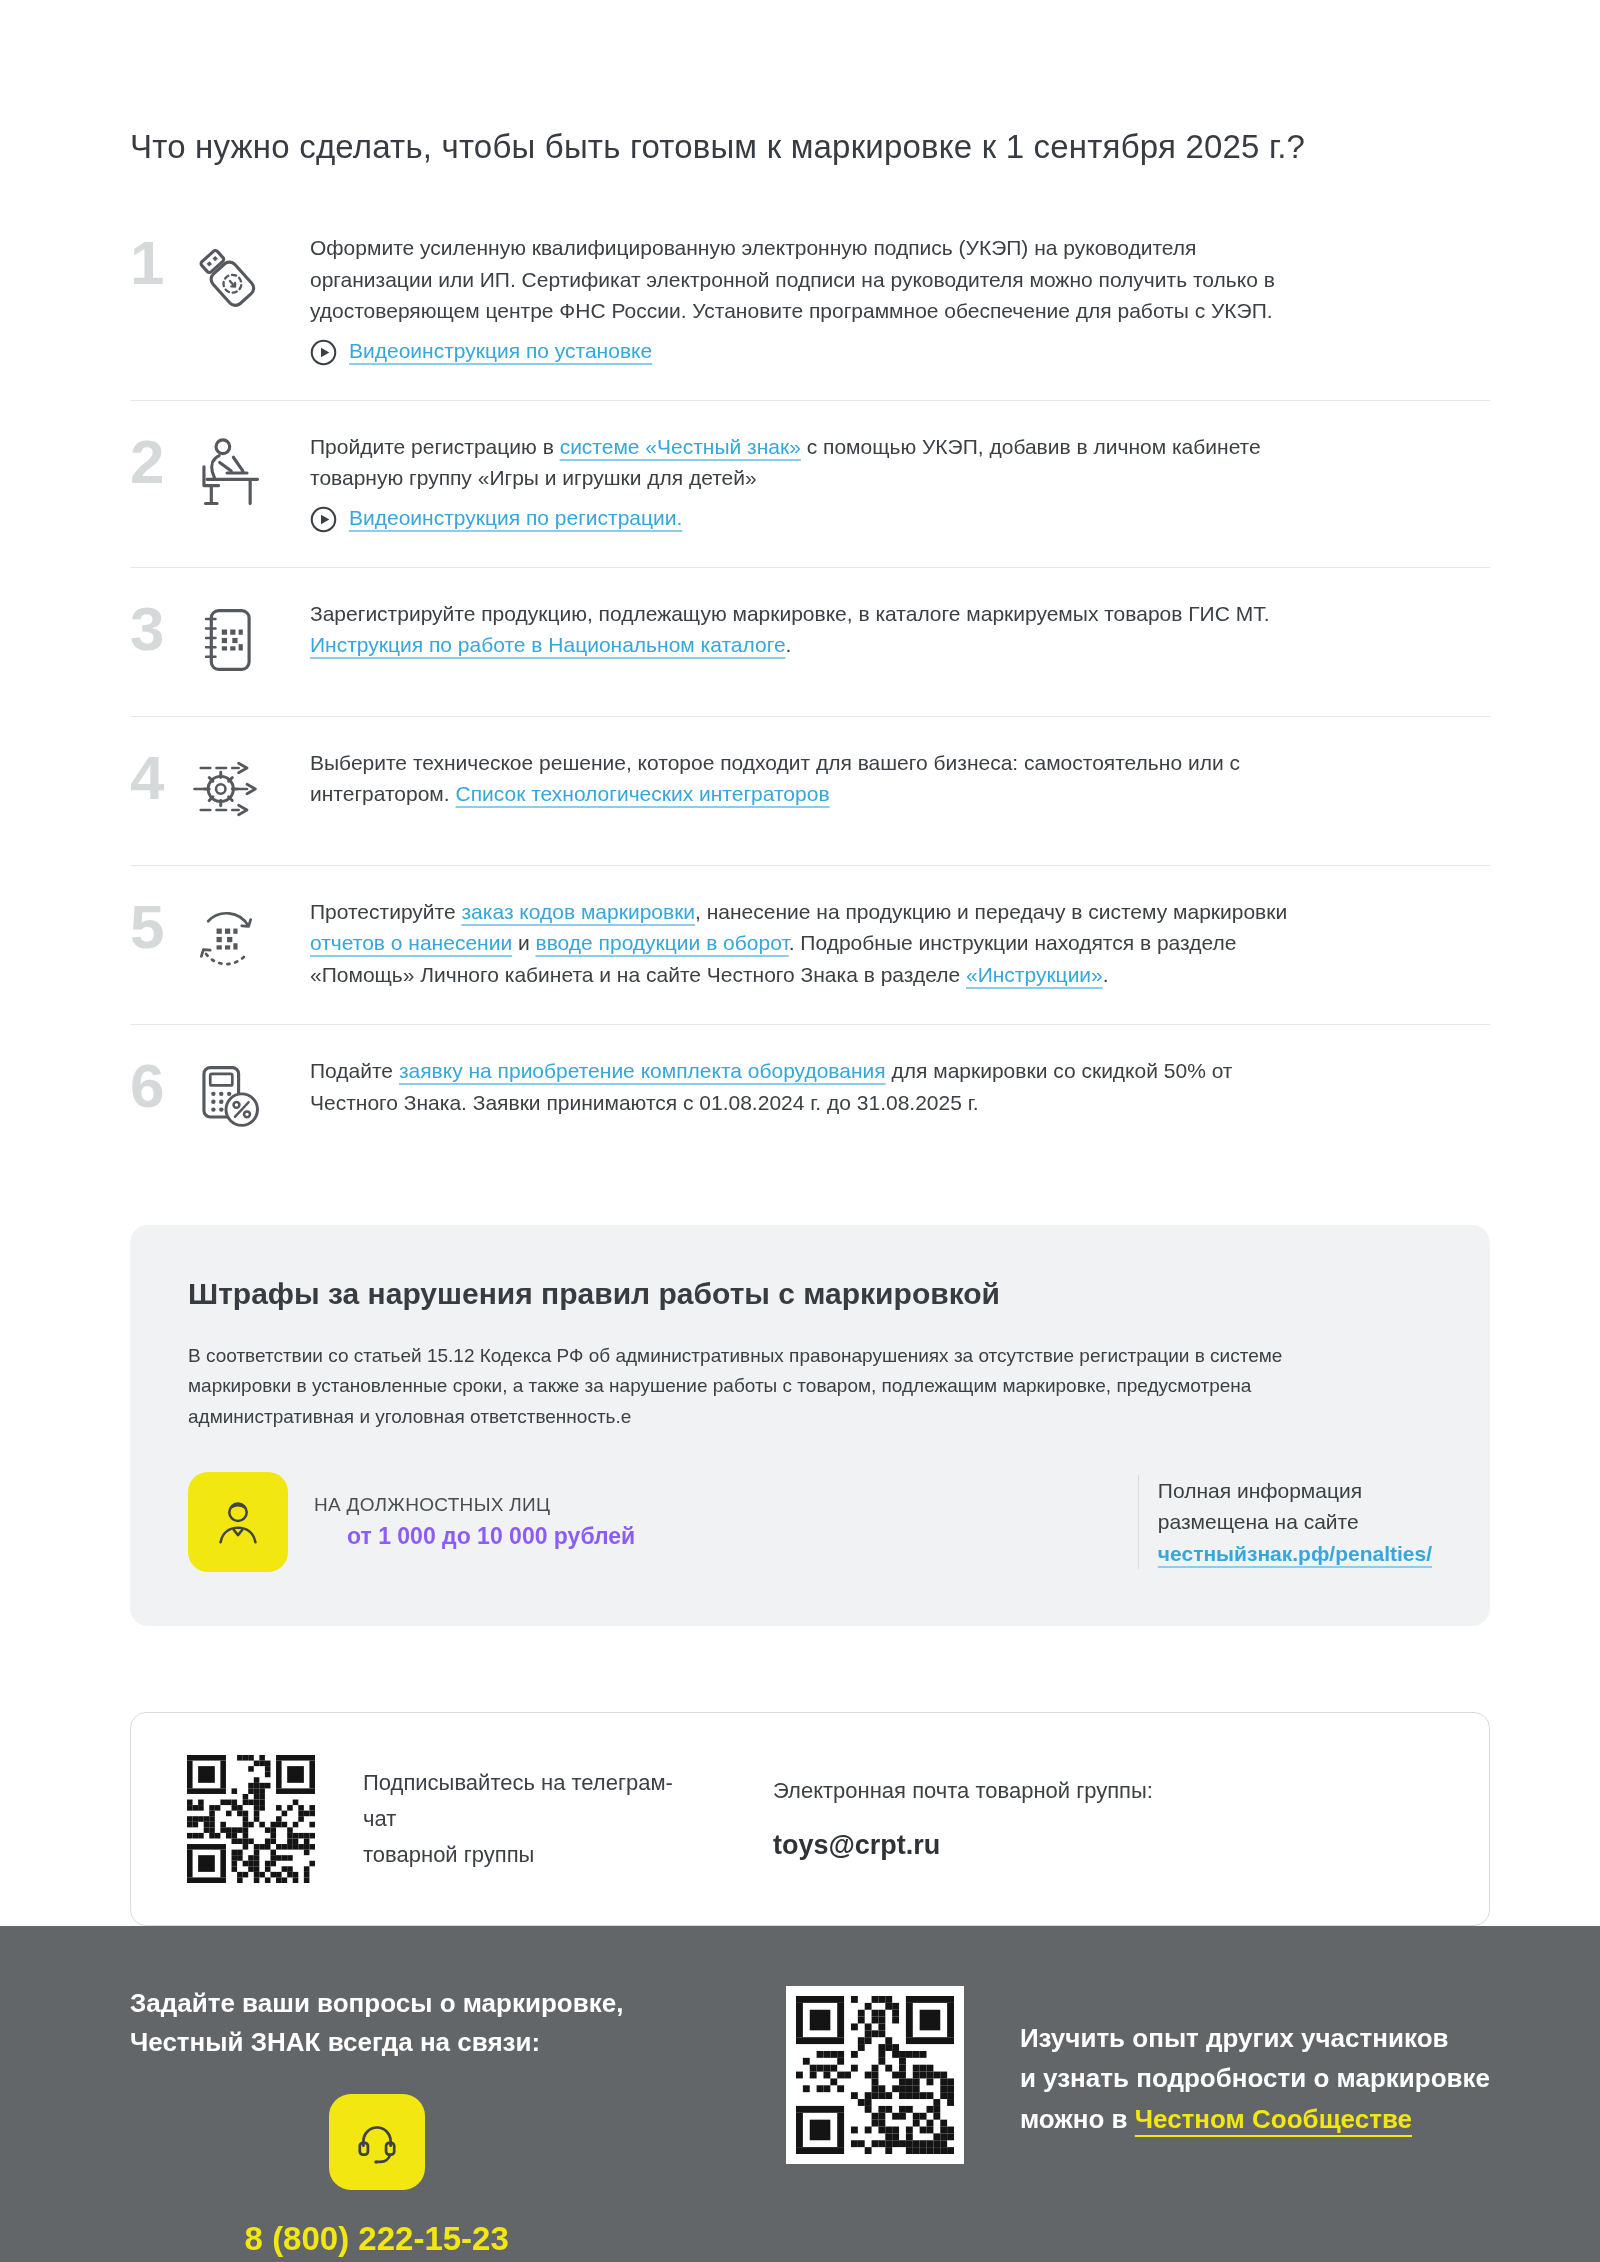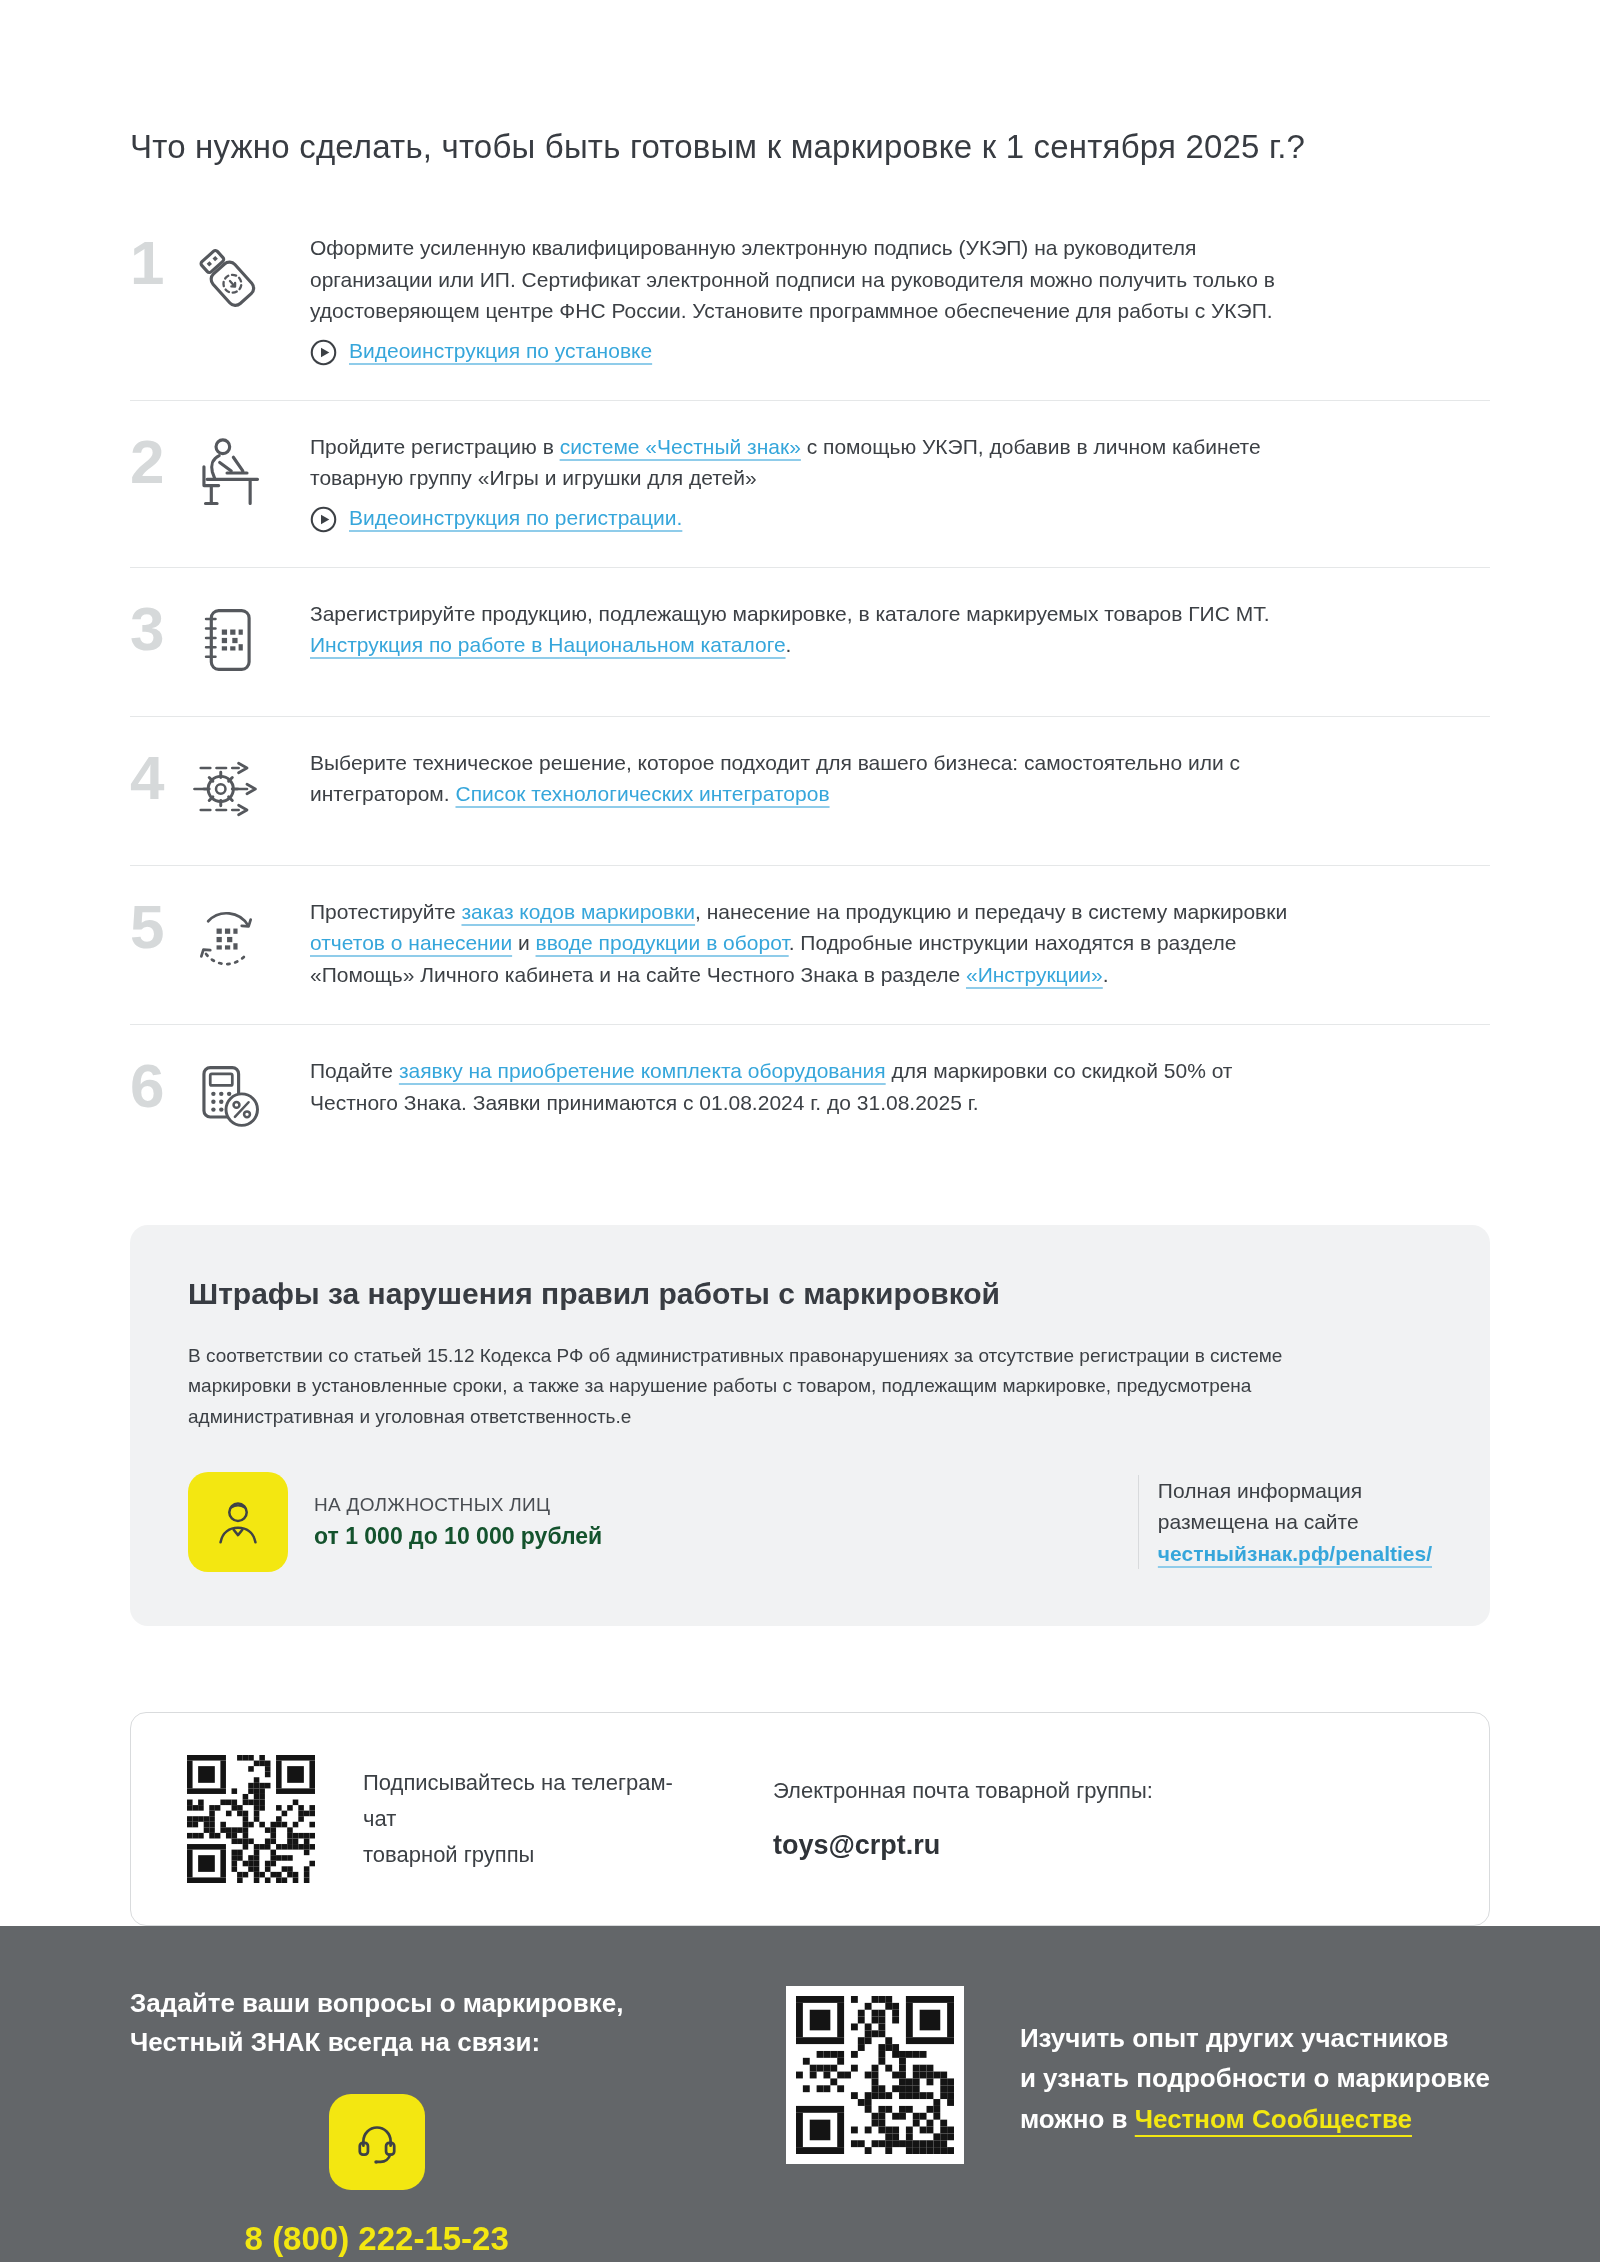--- a/index.html
+++ b/index.html
@@ -29,21 +29,21 @@
 
   .panel{margin-top:52px;background:var(--panel);border-radius:18px;padding:52px 58px 54px;}
   .panel h2{font-size:30px;font-weight:700;color:var(--dark);}
   .panel p{margin-top:30px;font-size:19px;line-height:1.6;max-width:1200px;}
   .cards{margin-top:40px;display:flex;align-items:center;}
   .card{display:flex;align-items:center;gap:26px;}
   .card + .card{margin-left:68px;}
   .ybox{width:100px;height:100px;background:var(--yellow);border-radius:20px;display:flex;align-items:center;justify-content:center;flex:0 0 auto;}
   .ybox svg{width:62px;height:62px;stroke:#3F4347;fill:none;stroke-width:2.6;stroke-linecap:round;stroke-linejoin:round;}
   .card .label{font-size:19px;color:#494D52;letter-spacing:.3px;}
-  .card .amount{font-size:23px;font-weight:700;color:#14532d;margin-top:7px;}
+  .card .amount{font-size:23px;font-weight:700;color:#8b5cf6;margin-top:7px;margin-left:33px;}
   .moreinfo{margin-left:auto;border-left:1px solid #D8DADC;padding-left:19px;font-size:21px;line-height:1.5;max-width:330px;}
   .moreinfo a{font-weight:700;}
 
   .contact{margin-top:86px;border:1px solid #D9DBDD;border-radius:16px;padding:42px 56px;display:flex;align-items:center;}
   .qr-small{width:128px;height:128px;flex:0 0 auto;}
   .tg{margin-left:48px;font-size:22px;line-height:1.65;width:340px;}
   .emailblk{margin-left:70px;}
   .email-label{font-size:22px;}
   .email{font-size:27px;font-weight:700;margin-top:26px;color:#2F3338;}
 

